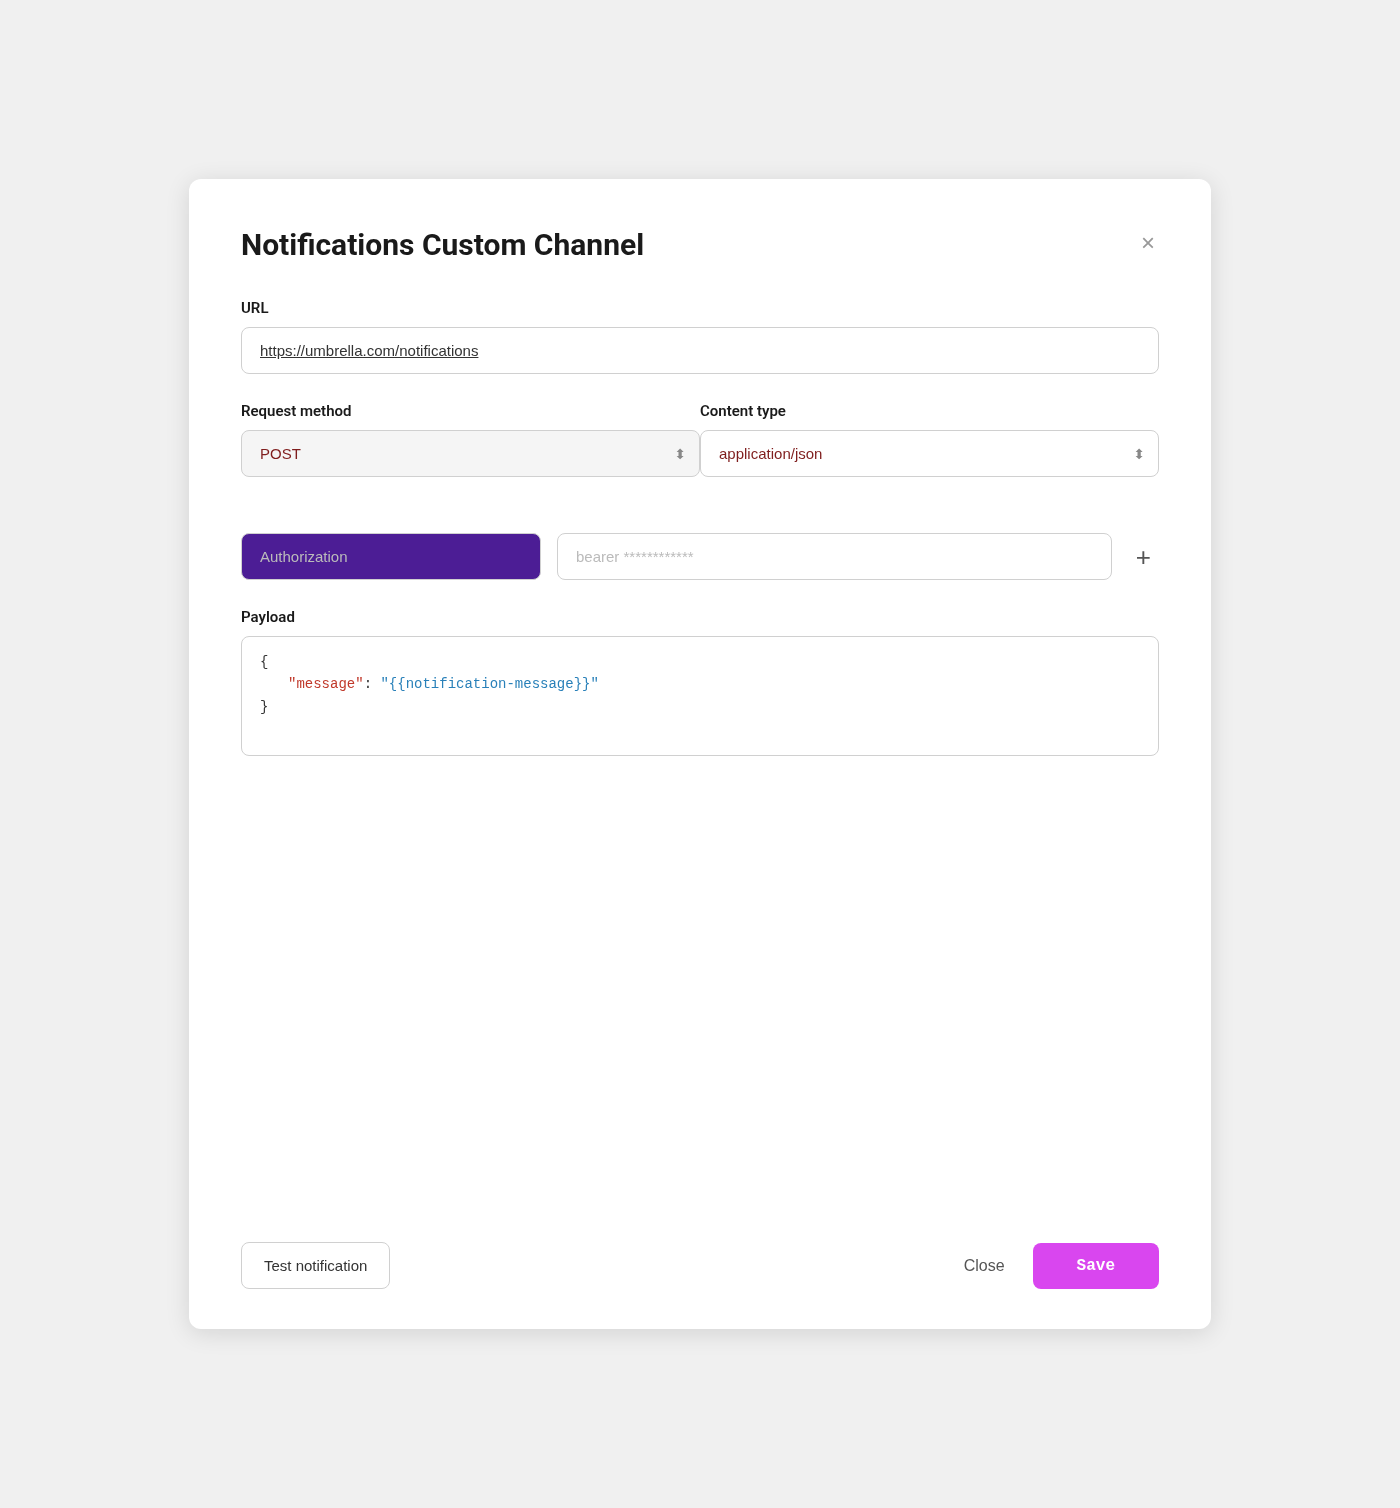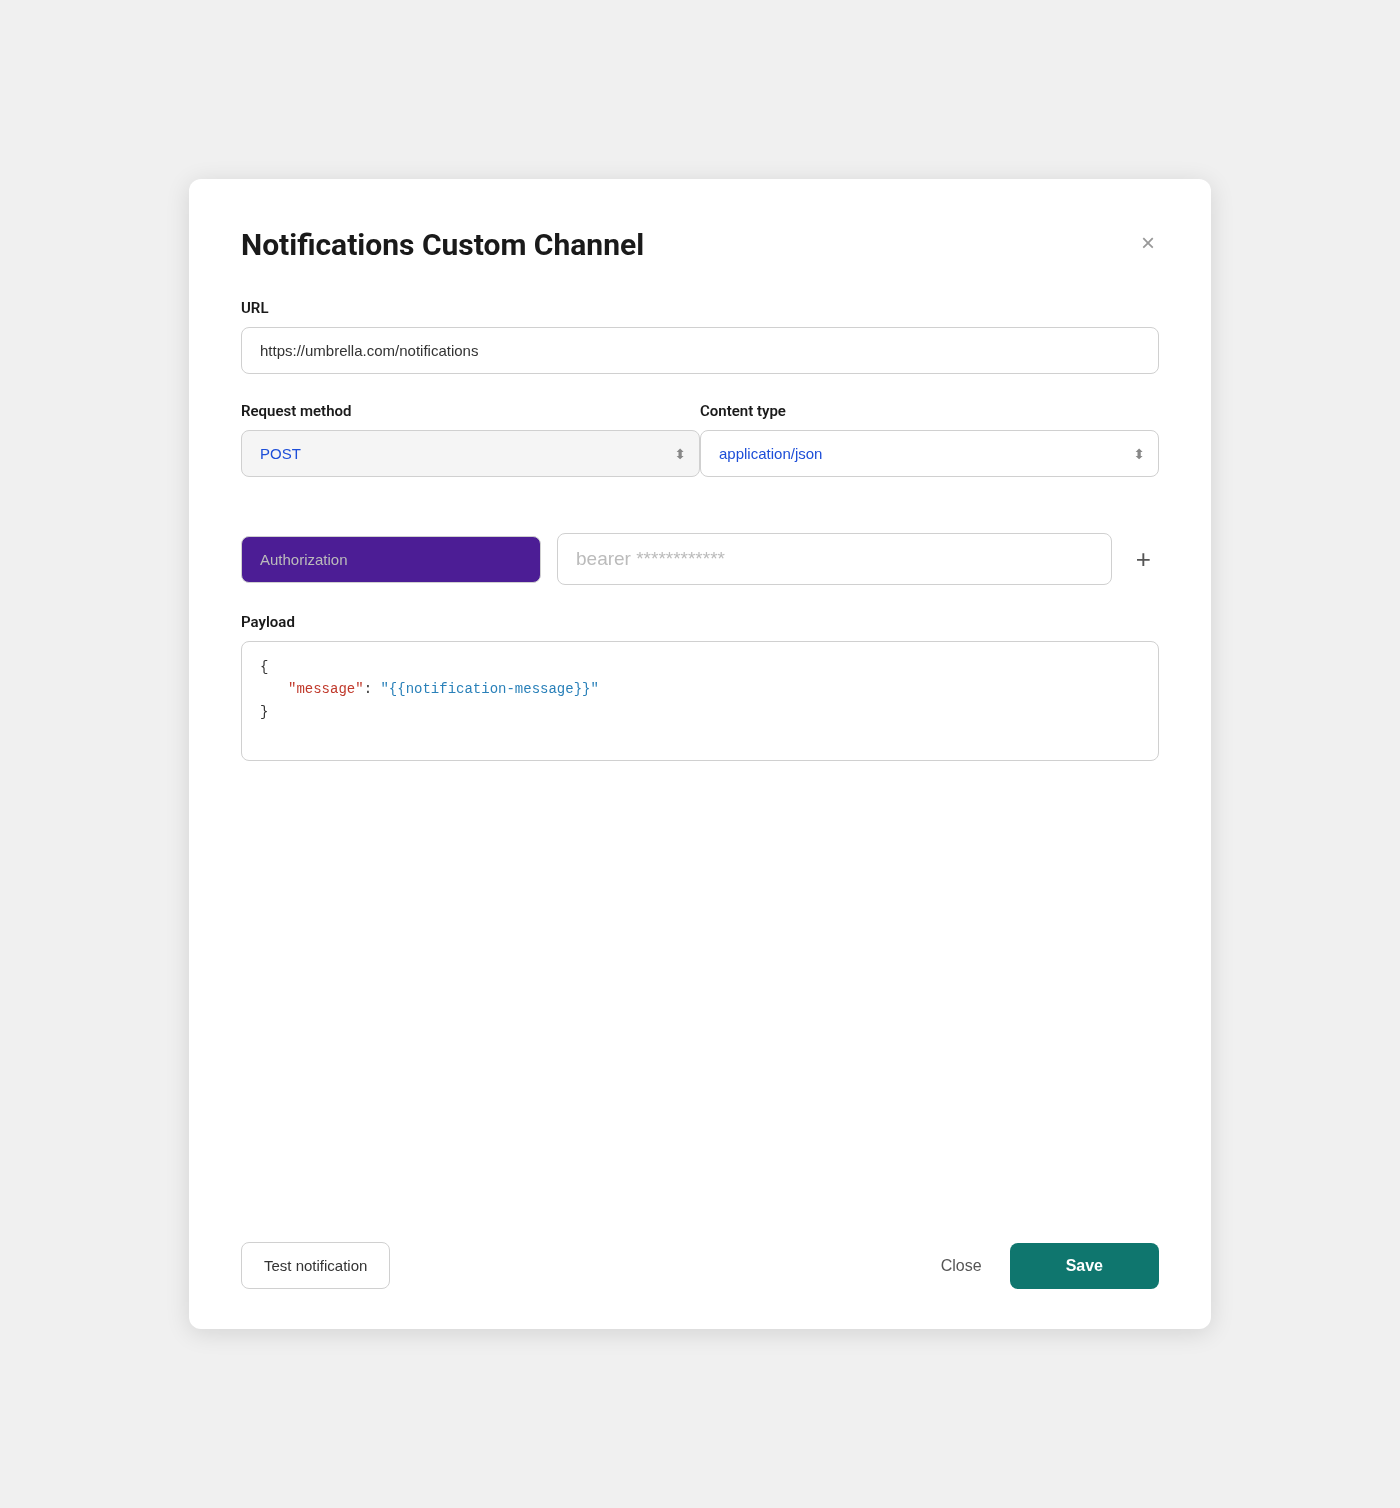--- a/index.html
+++ b/index.html
@@ -70,39 +70,40 @@
 
     .text-input {
       width: 100%;
       padding: 14px 18px;
       border: 1.5px solid #d0d0d0;
       border-radius: 8px;
       font-size: 15px;
       color: #333;
       background: #fff;
       outline: none;
+      text-decoration: underline;
     }
 
     .two-col {
       display: grid;
       grid-template-columns: 1fr 1fr;
       margin-bottom: 28px;
     }
 
     .select-wrapper {
       position: relative;
     }
 
     .select-input {
       width: 100%;
       padding: 14px 18px;
       border: 1.5px solid #d0d0d0;
       border-radius: 8px;
       font-size: 15px;
-      color: #1d4ed8;
+      color: #7f1d1d;
       background: #f5f5f5;
       appearance: none;
       -webkit-appearance: none;
       cursor: pointer;
       outline: none;
     }
 
     .select-input.white-bg {
       background: #fff;
     }
@@ -140,21 +141,21 @@
 
     .header-key-input::placeholder {
       color: #bbb;
     }
 
     .header-value-input {
       flex: 1;
       padding: 14px 18px;
       border: 1.5px solid #d0d0d0;
       border-radius: 8px;
-      font-size: 19px;
+      font-size: 15px;
       color: #aaa;
       background: #fff;
       outline: none;
     }
 
     .header-value-input::placeholder {
       color: #bbb;
     }
 
     .add-header-button {
@@ -237,28 +238,29 @@
     .close-text-button {
       background: none;
       border: none;
       cursor: pointer;
       font-size: 16px;
       font-weight: 500;
       color: #555;
     }
 
     .save-button {
-      background: #0f766e;
+      background: #d946ef;
       border: none;
       border-radius: 8px;
-      padding: 14px 56px;
+      padding: 14px 44px;
       font-size: 16px;
       font-weight: 600;
       color: #fff;
       cursor: pointer;
+      font-family: Liberation Mono, monospace;
     }
   </style>
 </head>
 <body>
 
 <div class="dialog">
 
   <div class="dialog-header">
     <h1 class="dialog-title">Notifications Custom Channel</h1>
     <button class="close-button">

